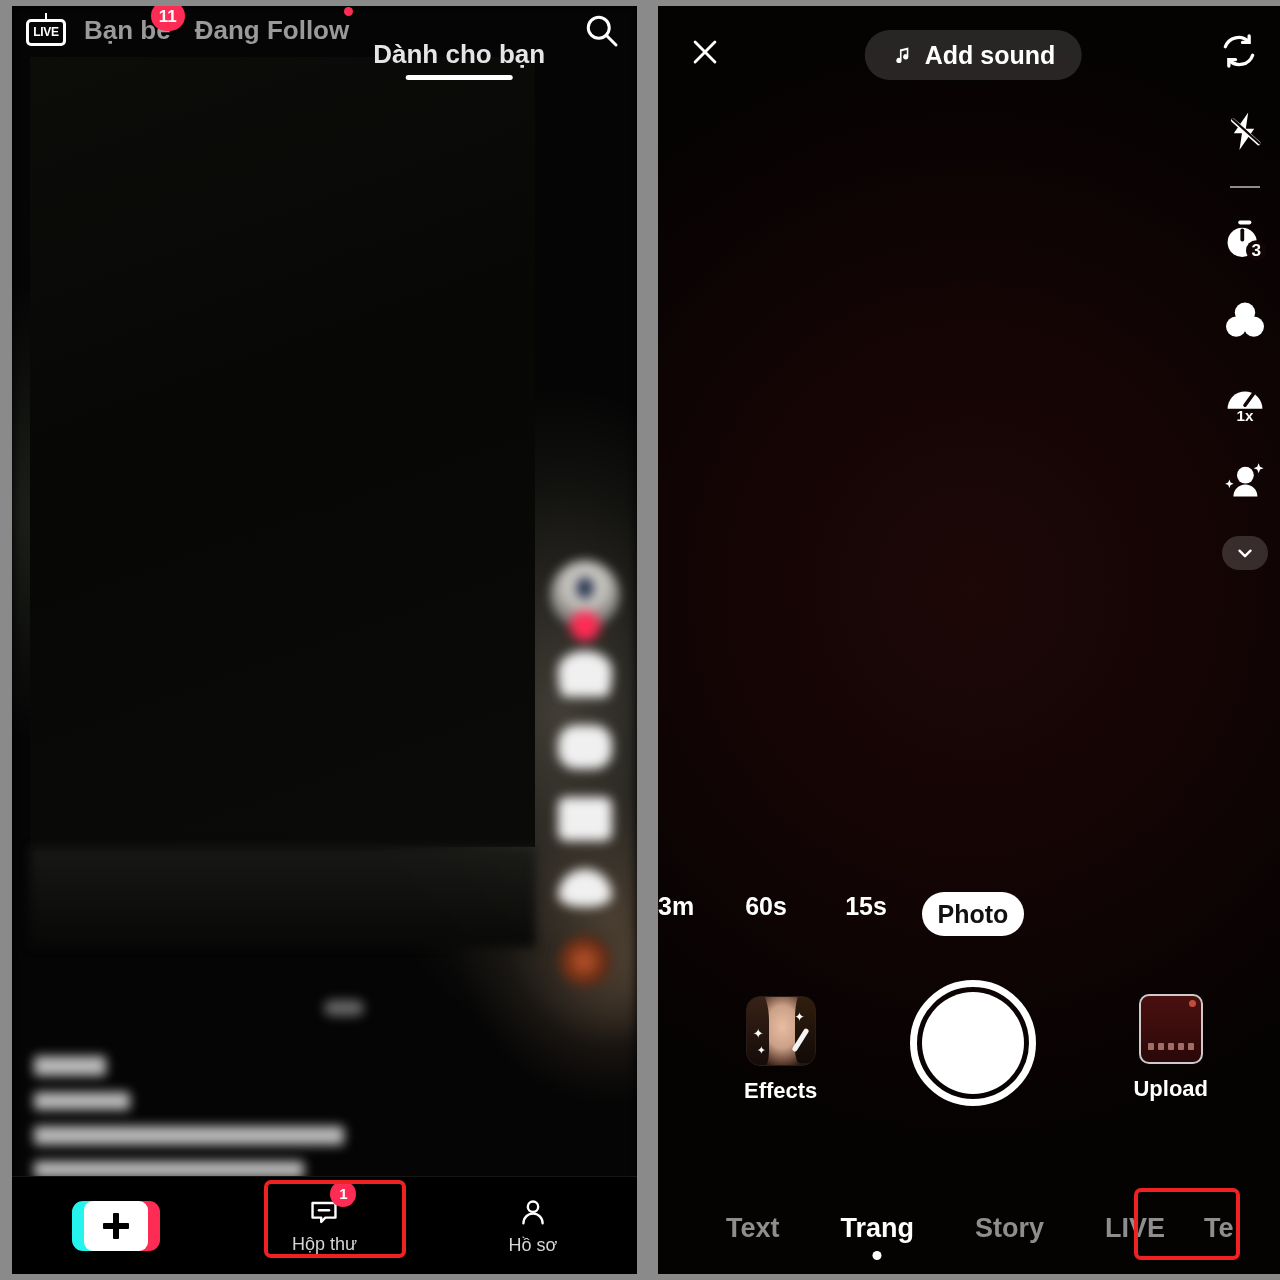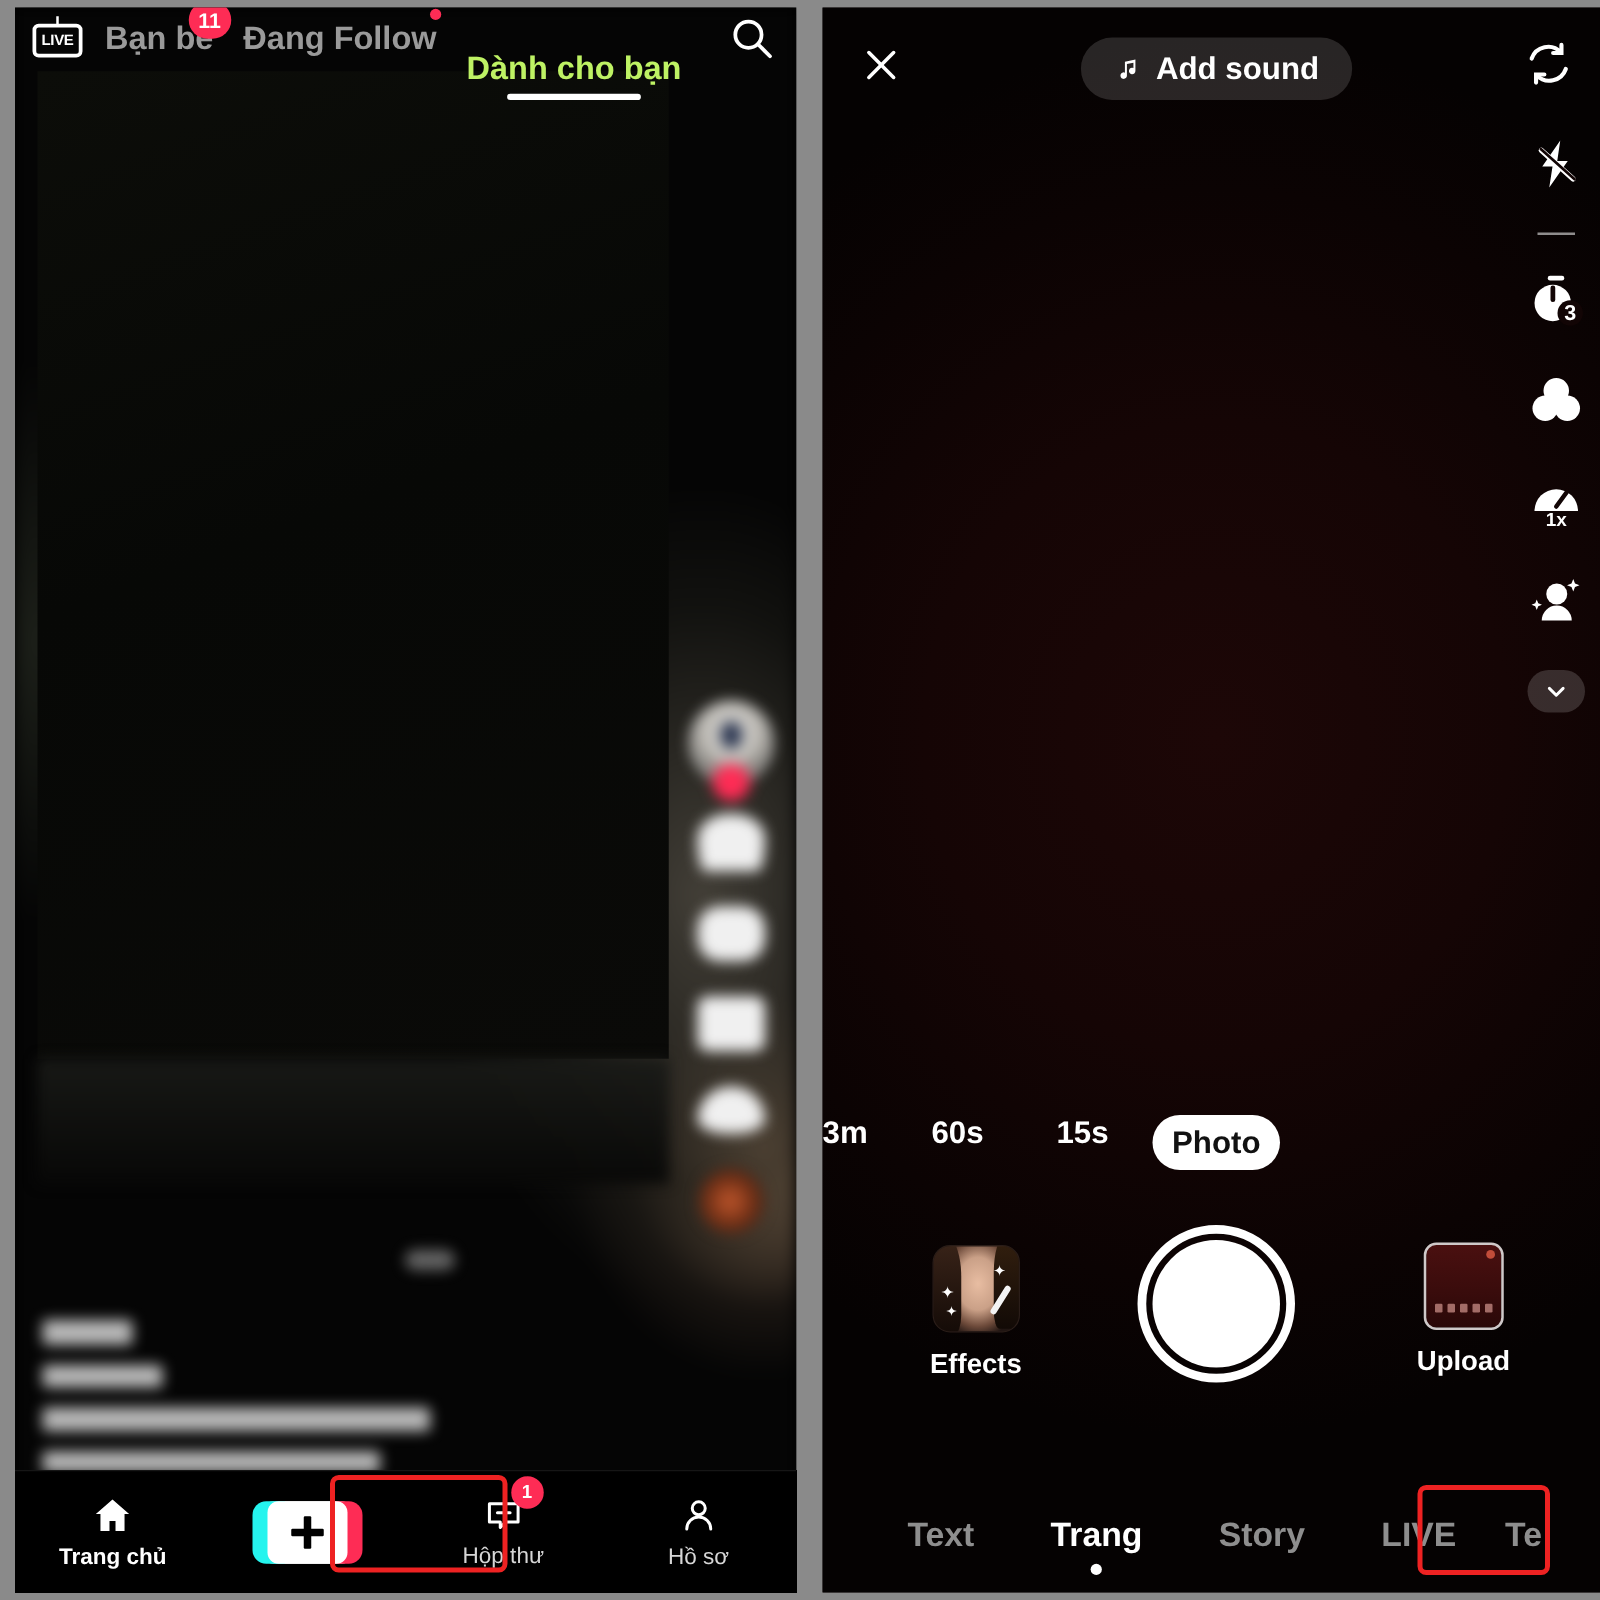--- a/index.html
+++ b/index.html
@@ -73,21 +73,21 @@
     position: absolute; left: 0; top: 4px; width: 40px; height: 27px;
     display: flex; align-items: center; justify-content: center;
     color: #fff; font-size: 12px; font-weight: 700; letter-spacing: -0.3px;
   }
   .tab {
     position: relative;
     color: #9a9a9a; font-size: 26px; font-weight: 700;
     margin-right: 24px; white-space: nowrap;
     line-height: 1;
   }
-  .tab.active { color: #bef264; margin-top: 48px; }
+  .tab.active { color: #e5e5e5; margin-top: 48px; }
   .tab .dot-badge {
     position: absolute; right: -4px; top: -10px;
     width: 9px; height: 9px; border-radius: 50%; background: #fe2c55;
   }
   .tab .num-badge {
     position: absolute; right: -14px; top: -16px;
     min-width: 34px; height: 30px; border-radius: 15px;
     background: #fe2c55; color: #fff;
     font-size: 17px; font-weight: 700;
     display: flex; align-items: center; justify-content: center;
@@ -446,26 +446,20 @@
 
     <div class="caption">
       <div class="cap-pill"></div>
       <div class="cap-line l1"></div>
       <div class="cap-line l2"></div>
       <div class="cap-line l3"></div>
       <div class="cap-line l4"></div>
     </div>
 
     <div class="bottomnav">
-      <div class="nav-item">
-        <svg width="34" height="34" viewBox="0 0 24 24" fill="#fff">
-          <path d="M12 3.2 2.6 11.4h2.6V21h5.1v-5.6h3.4V21h5.1v-9.6h2.6z"></path>
-        </svg>
-        <div class="nav-label">Trang chủ</div>
-      </div>
 
 
       <div class="nav-item">
         <div class="plus-btn">
           <div class="plus-inner">
             <div class="plus-glyph"></div>
           </div>
         </div>
       </div>
 

